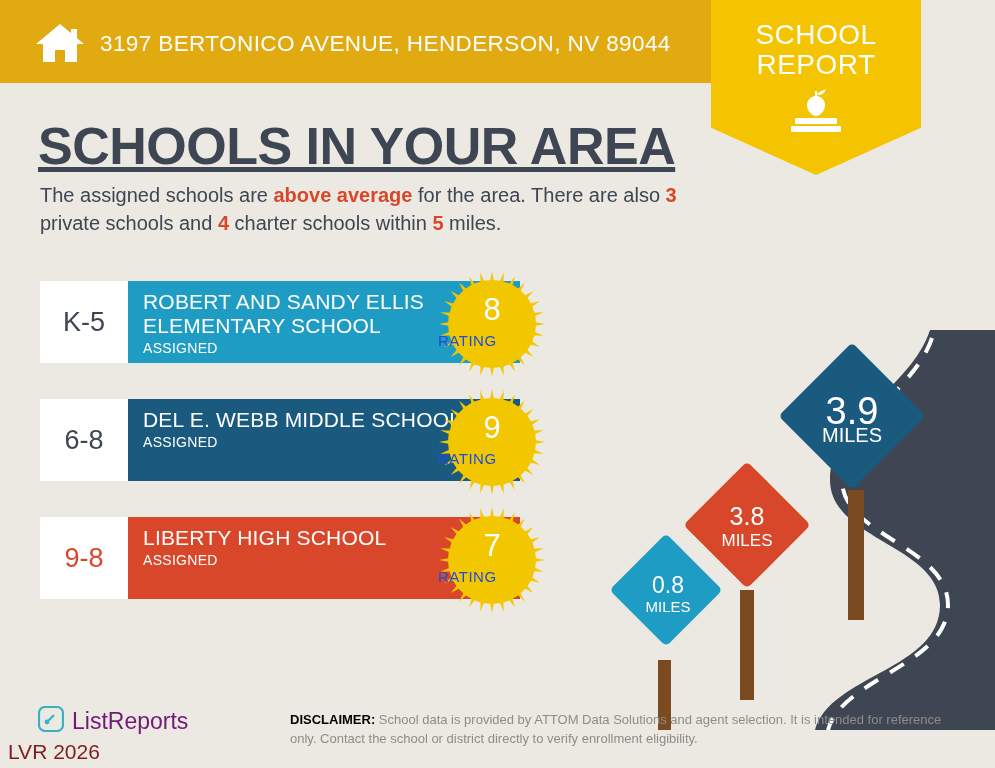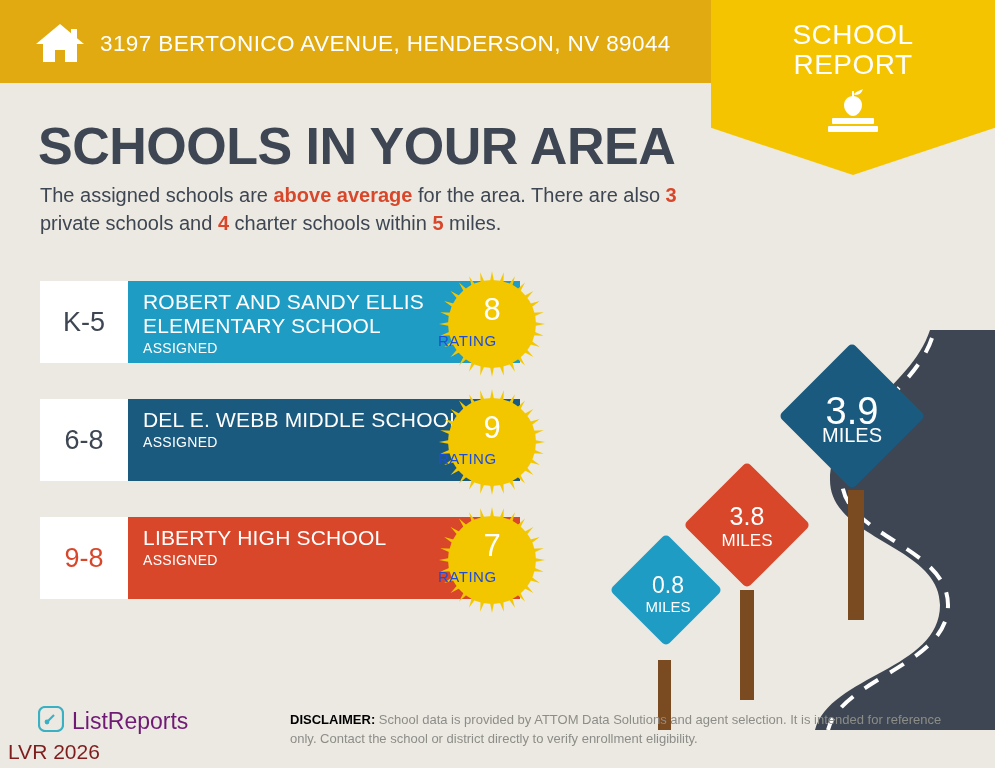--- a/index.html
+++ b/index.html
@@ -41,21 +41,21 @@
     letter-spacing: 0.4px;
     color: #ffffff;
     font-weight: normal;
     white-space: nowrap;
   }
 
   
   .ribbon {
     position: absolute;
     left: 711px; top: 0;
-    width: 284px;
+    width: 210px;
     height: 175px;
     background: #f5c400;
     clip-path: polygon(0 0, 100% 0, 100% 73%, 50% 100%, 0 73%);
     text-align: center;
   }
   .ribbon-title {
     margin-top: 20px;
     font-size: 28px;
     line-height: 30px;
     color: #ffffff;
@@ -66,20 +66,21 @@
   }
 
   
   .main-title {
     position: absolute;
     left: 38px; top: 116px;
     font-size: 52px;
     letter-spacing: -0.5px;
     color: #3d4652;
     font-weight: bold;
+    text-decoration: underline;
   }
   .subtitle {
     position: absolute;
     left: 40px; top: 181px;
     width: 660px;
     font-size: 20px;
     line-height: 28px;
     color: #3d4652;
   }
   .subtitle b { color: #d9472b; }

